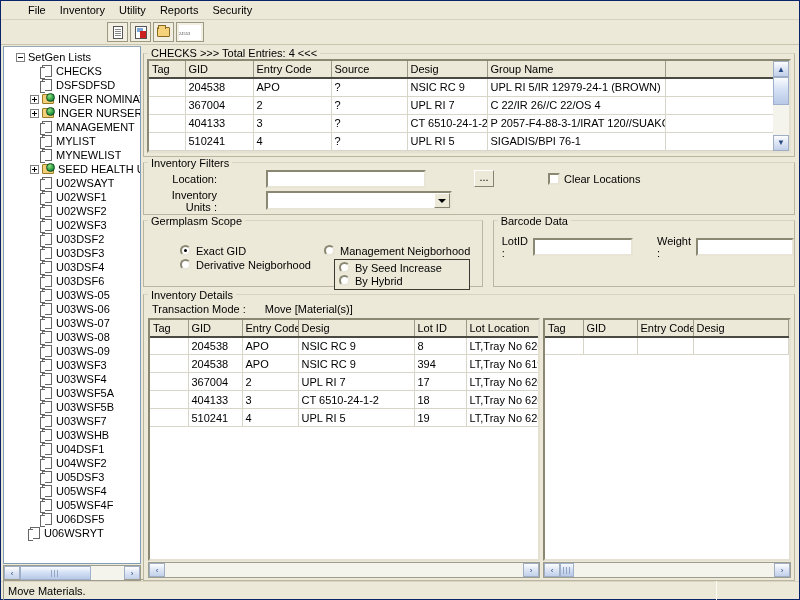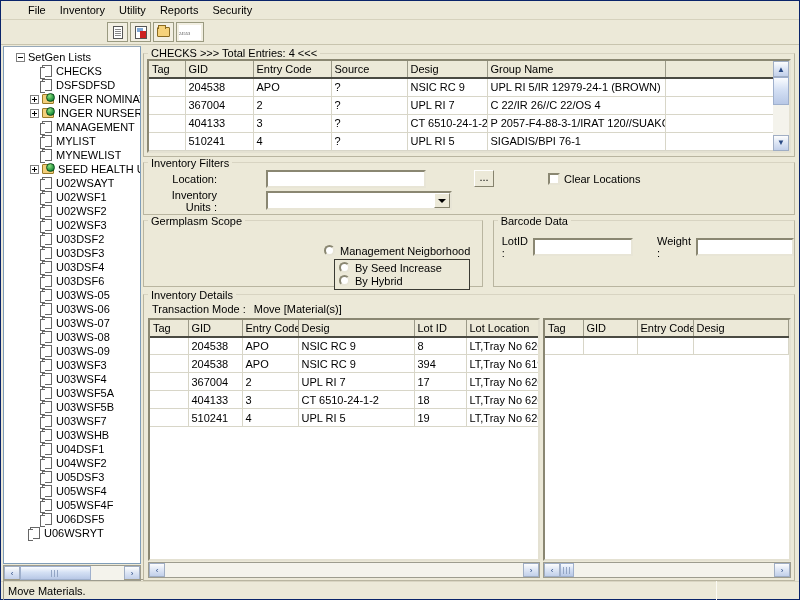--- a/index.html
+++ b/index.html
@@ -299,21 +299,21 @@
   .subbox {
     border:1px solid #3a3a33; background:#ece9d8;
     padding:2px 6px 2px 4px; margin-top:2px; margin-left:10px;
   }
   .bc-row { display:flex; align-items:center; padding: 8px 0 0 8px; font-size:11px;}
 
   
   .grp-details { flex:1 1 auto; min-height:0; display:flex; flex-direction:column; }
   .tmode { padding: 2px 0 3px 8px; font-size:11px; }
   .tmode .tm-lbl { }
-  .tmode .tm-val { margin-left: 5px; }
+  .tmode .tm-val { margin-left: 16px; }
   .details-body { flex:1 1 auto; min-height:0; display:flex; padding: 0 3px 2px 4px; gap:3px;}
   .det-left { flex: 0 0 392px; display:flex; flex-direction:column; min-width:0;}
   .det-right { flex: 1 1 auto; display:flex; flex-direction:column; min-width:0;}
   .det-grid {
     flex:1 1 auto; min-height:0; background:#fff;
     border:2px solid; border-color:#8a8772 #e4e1d2 #e4e1d2 #8a8772;
     overflow:hidden;
   }
 
   
@@ -654,20 +654,30 @@
             <span class="cbtn">
                 <i class="caret-d"></i>
               </span>
           </div>
         </div>
       </fieldset>
 
       <div class="mid-row">
         <fieldset class="grp grp-scope">
           <legend>Germplasm Scope</legend>
+          <div class="scope-left">
+            <div class="rad-row">
+              <span class="radio on"></span>
+              <span>Exact GID</span>
+            </div>
+            <div class="rad-row">
+              <span class="radio"></span>
+              <span>Derivative Neigborhood</span>
+            </div>
+          </div>
           <div class="scope-right">
             <div class="rad-row">
               <span class="radio"></span>
               <span>Management Neigborhood</span>
             </div>
             <div class="subbox">
               <div class="rad-row" style="margin:0 0 1px 0">
                 <span class="radio"></span>
                 <span>By Seed Increase</span>
               </div>

